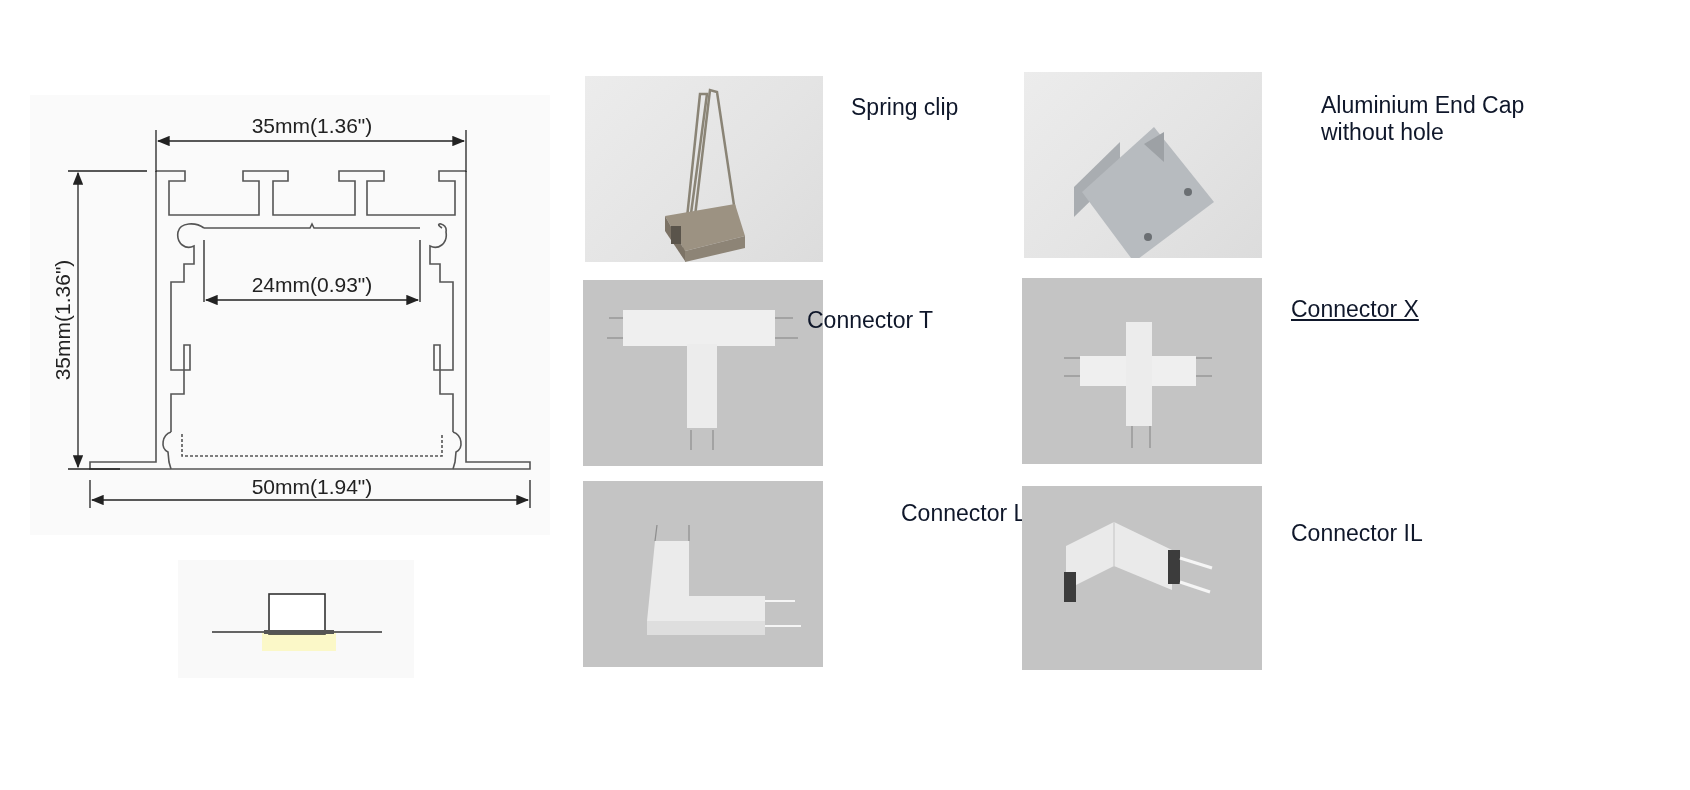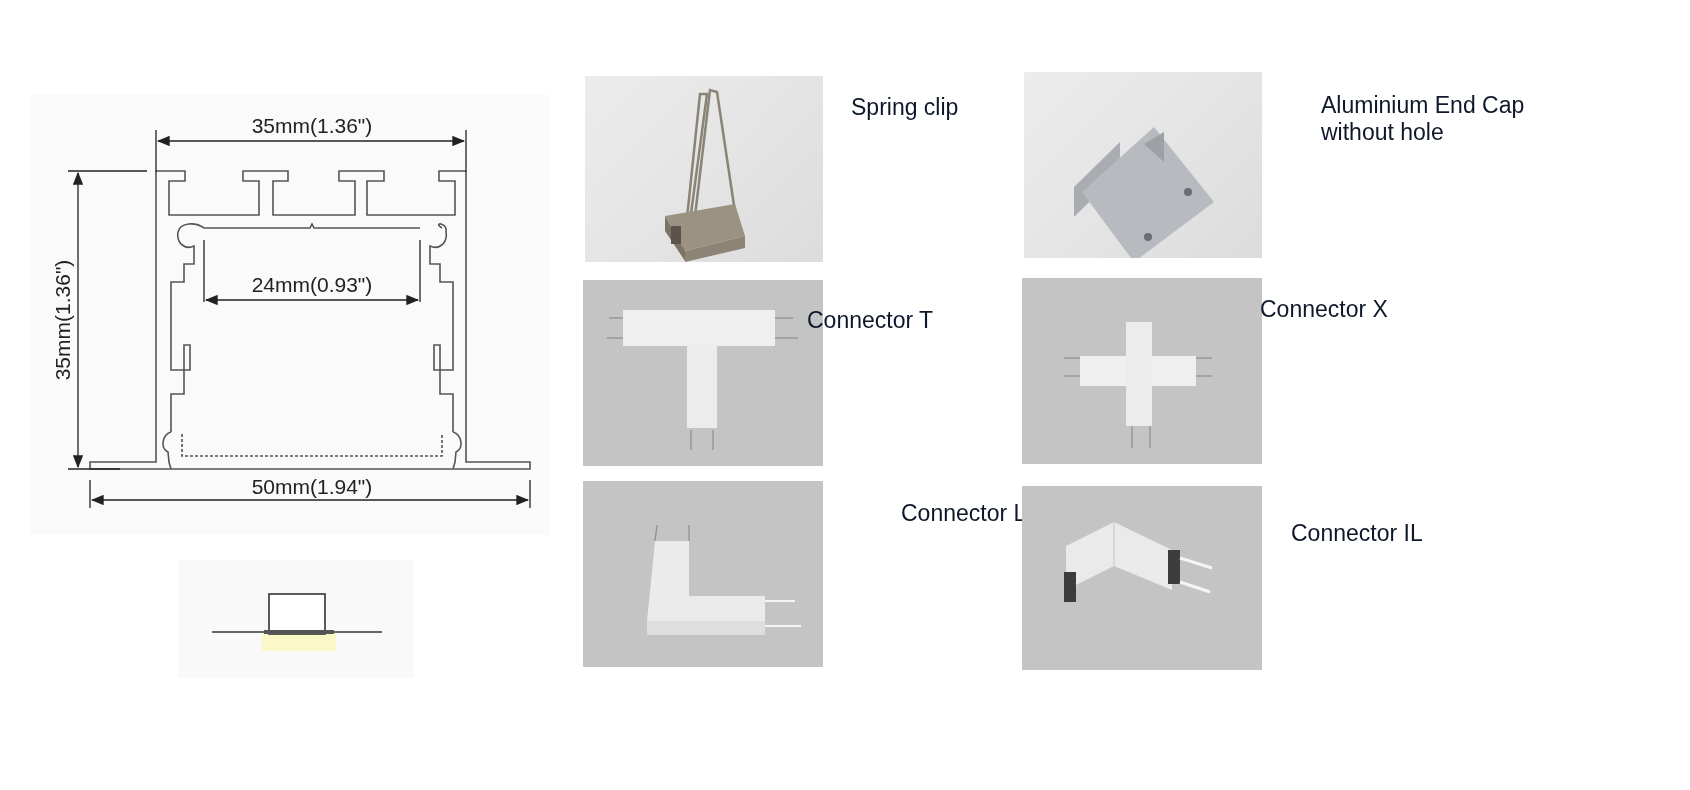--- a/index.html
+++ b/index.html
@@ -121,21 +121,21 @@
         <line x1="42" y1="98" x2="58" y2="98"></line>
       <line x1="172" y1="80" x2="190" y2="80"></line>
         <line x1="172" y1="98" x2="190" y2="98"></line>
       <line x1="110" y1="148" x2="110" y2="170"></line>
         <line x1="128" y1="148" x2="128" y2="170"></line>
     </g>
     <rect x="58" y="78" width="116" height="30" fill="#efefef"></rect>
     <rect x="104" y="44" width="26" height="104" fill="#ececec"></rect>
   </svg>
 </div>
-<div class="label" style="left:1260px;top:296px;">Connector X</div>
+<div class="label" style="left:1291px;top:296px;text-decoration:underline;">Connector X</div>
 
 <div class="photo gray" style="left:583px;top:481px;width:240px;height:186px;">
   <svg width="240" height="186">
     <g stroke="#8e8e8e" stroke-width="1.2">
       <line x1="74" y1="44" x2="72" y2="60"></line>
         <line x1="106" y1="44" x2="106" y2="60"></line>
     </g>
     <g stroke="#f5f5f5" stroke-width="2">
       <line x1="182" y1="120" x2="212" y2="120"></line>
         <line x1="182" y1="145" x2="218" y2="145"></line>

